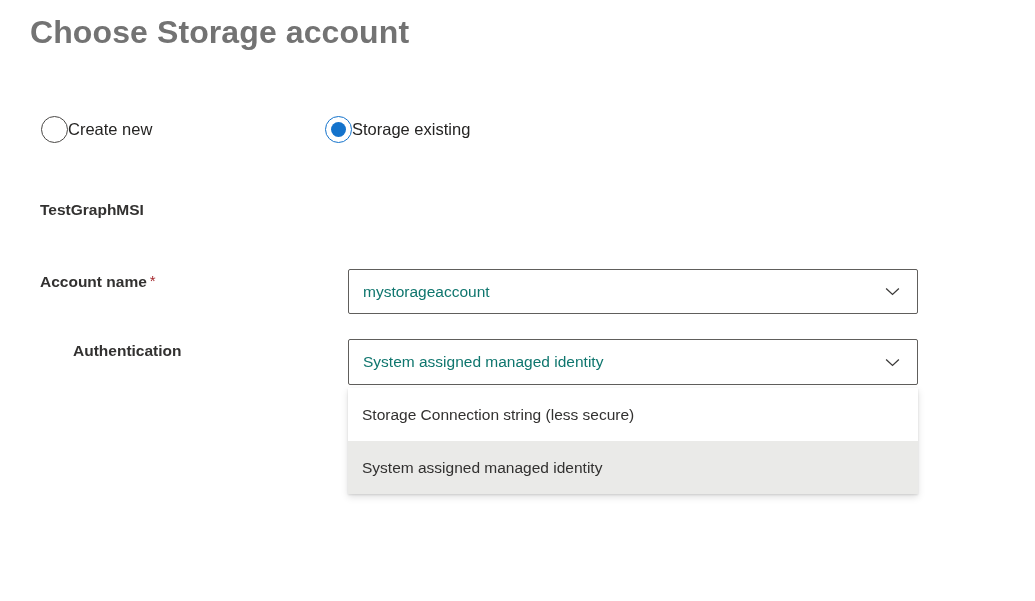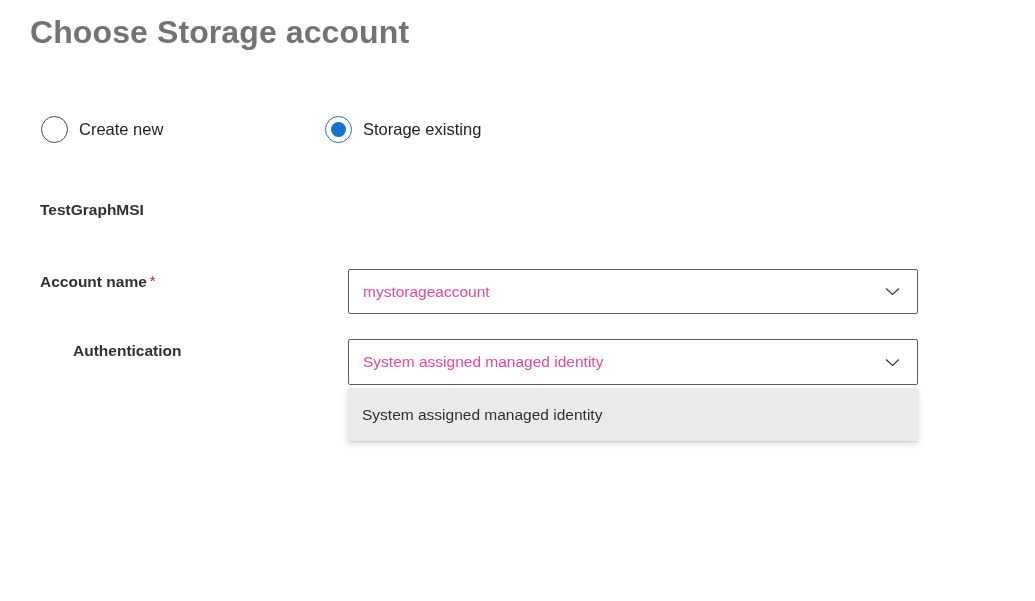--- a/index.html
+++ b/index.html
@@ -19,21 +19,20 @@
     font-size: 32px;
     font-weight: 700;
     color: #737373;
     letter-spacing: 0.1px;
   }
 
   
   .radio-option {
     display: flex;
     align-items: center;
-    gap: 11px;
     height: 28px;
     cursor: pointer;
   }
   .radio-create-new  { left: 41px;  top: 115px; }
   .radio-choose-existing { left: 325px; top: 115px; }
   .radio-circle {
     width: 27px; height: 27px;
     border-radius: 50%;
     border: 1.5px solid #4a4846;
     background: #ffffff;
@@ -82,21 +81,21 @@
     border-radius: 2px;
     display: flex;
     align-items: center;
     padding: 0 14px;
     cursor: pointer;
   }
   .combobox-account { top: 269px; height: 45px; }
   .combobox-auth    { top: 339px; }
   .combobox-value {
     font-size: 15.5px;
-    color: #ec4899;
+    color: #0f766e;
     flex: 1 1 auto;
     white-space: nowrap;
     overflow: hidden;
   }
   .chevron {
     flex: 0 0 auto;
     width: 17px; height: 17px;
     display: flex; align-items: center; justify-content: center;
     margin-right: 2px;
   }
@@ -159,14 +158,15 @@
 <div class="abs combobox combobox-auth">
   <span class="combobox-value">System assigned managed identity</span>
   <span class="chevron">
     <svg width="17" height="17" viewBox="0 0 16 16">
       <path d="M2 5.2 L8 10.8 L14 5.2" fill="none" stroke="#3b3a39" stroke-width="1.2"></path>
     </svg>
   </span>
 </div>
 
 <div class="abs dropdown-list">
+  <div class="dropdown-item">Storage Connection string (less secure)</div>
   <div class="dropdown-item selected">System assigned managed identity</div>
 </div>
 
 </body></html>

